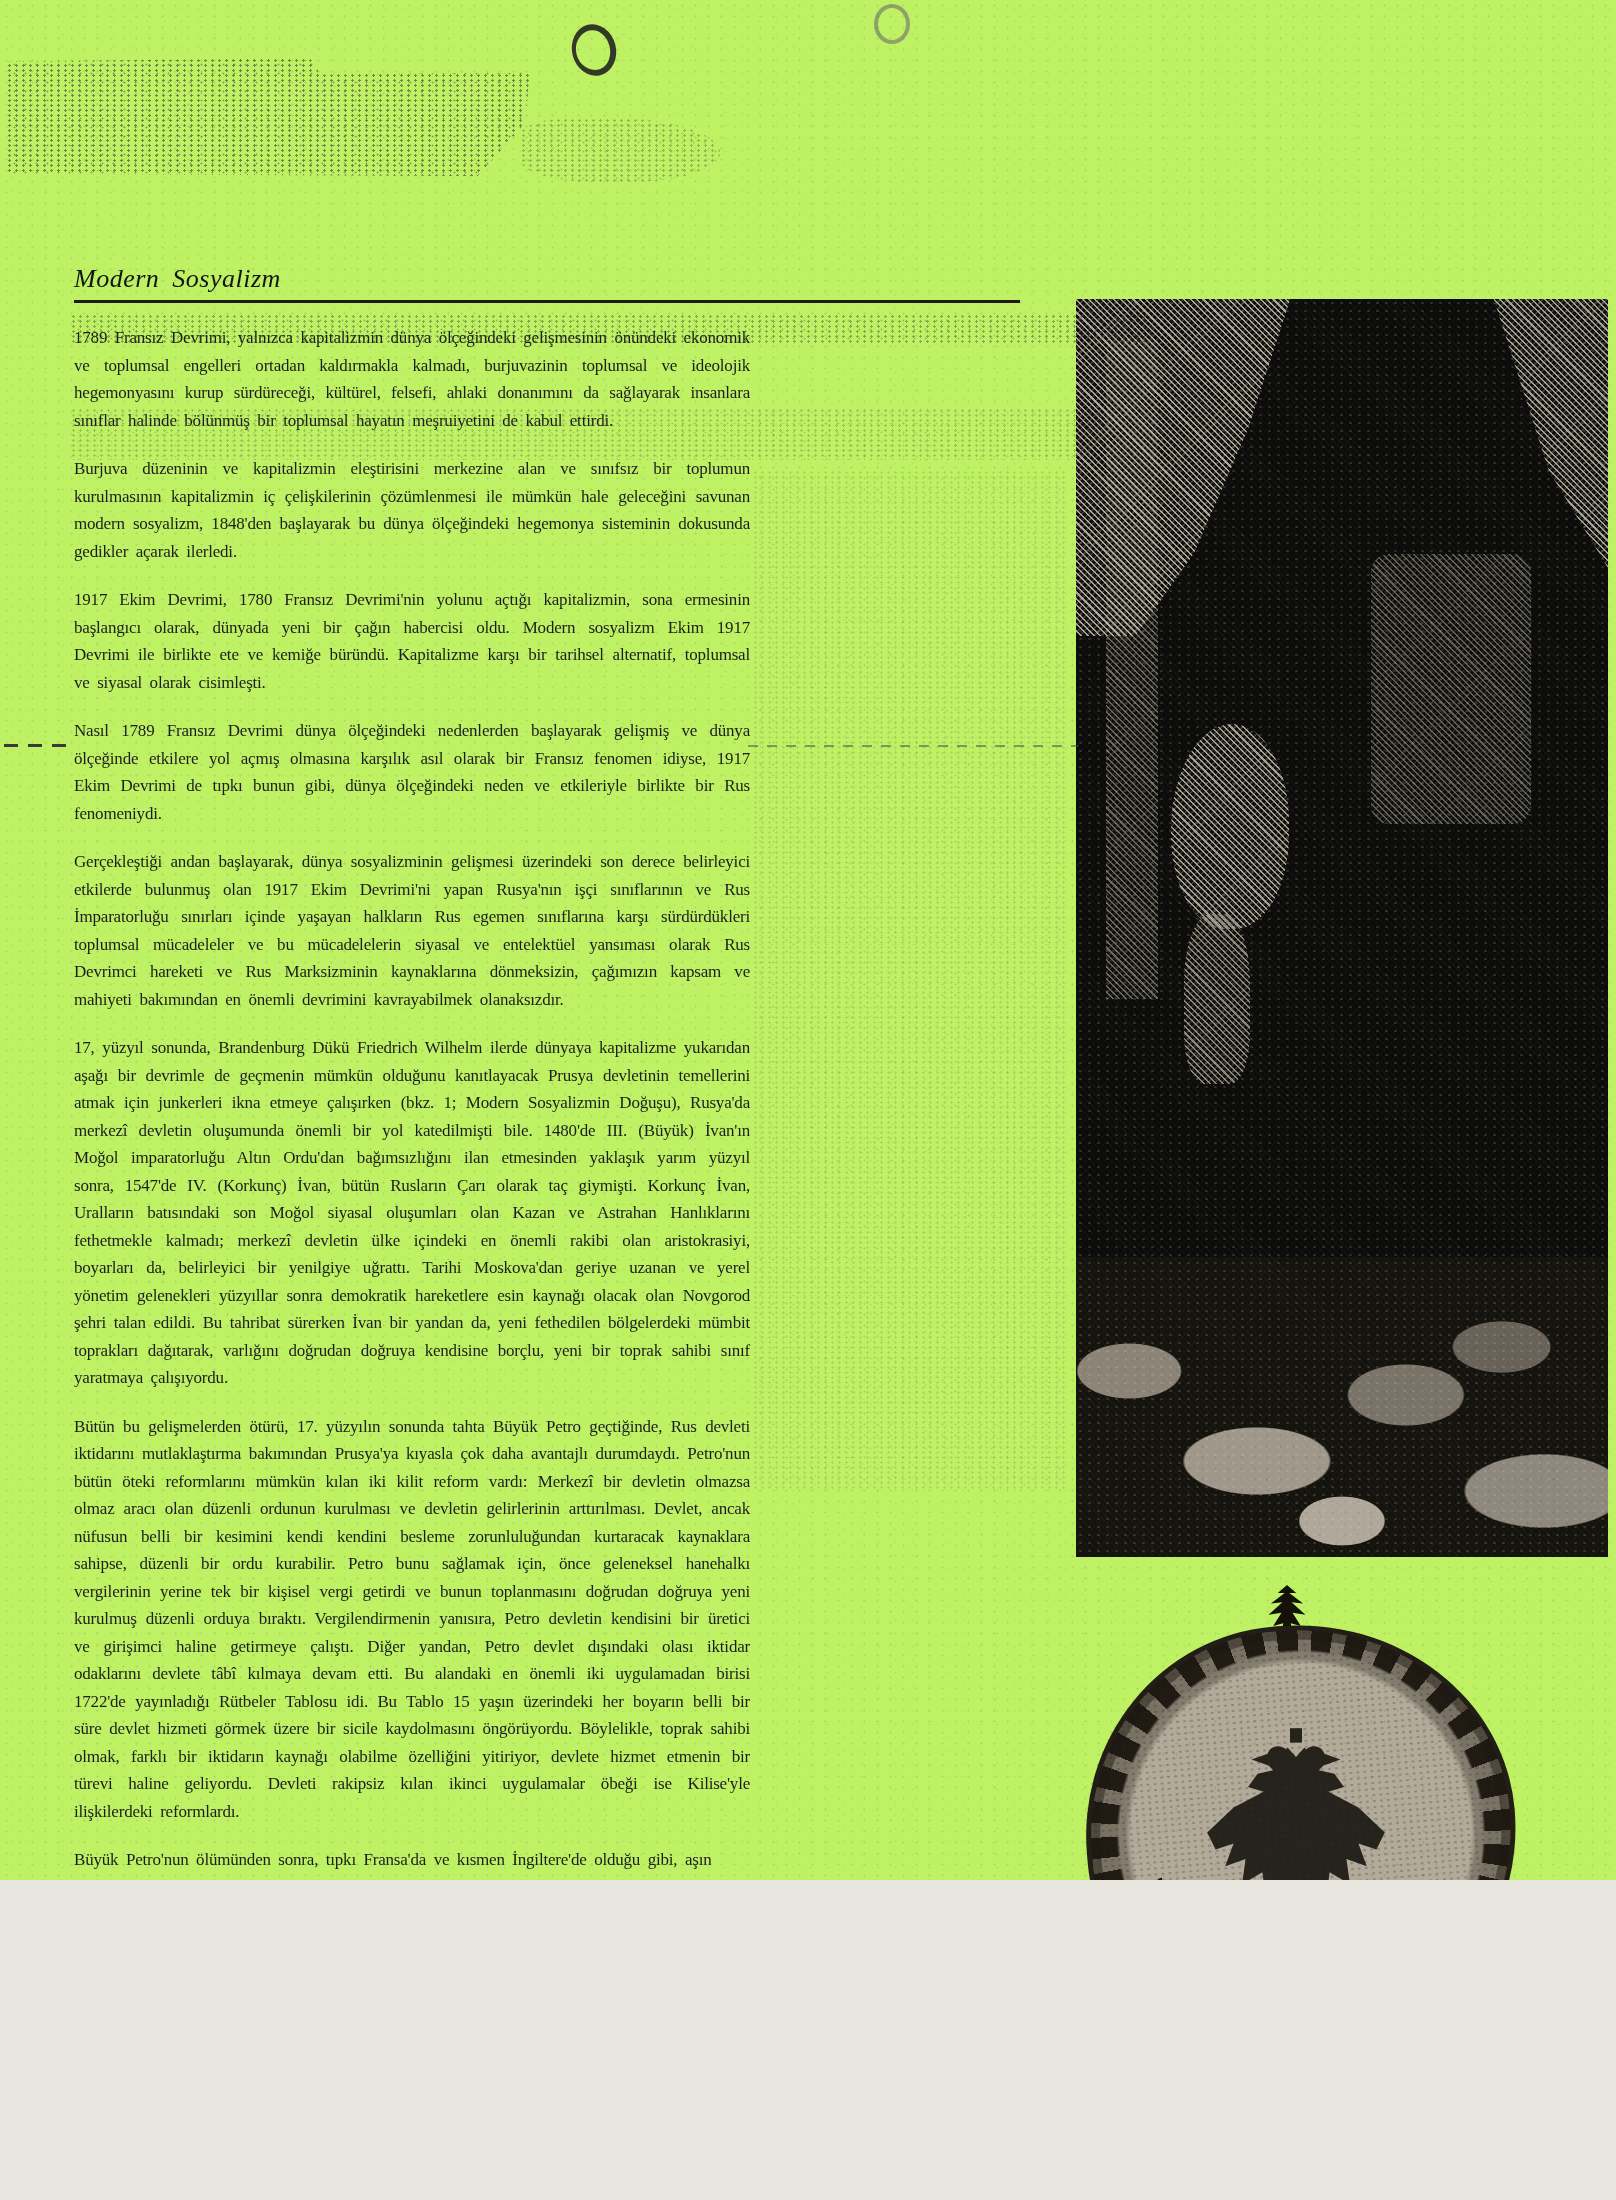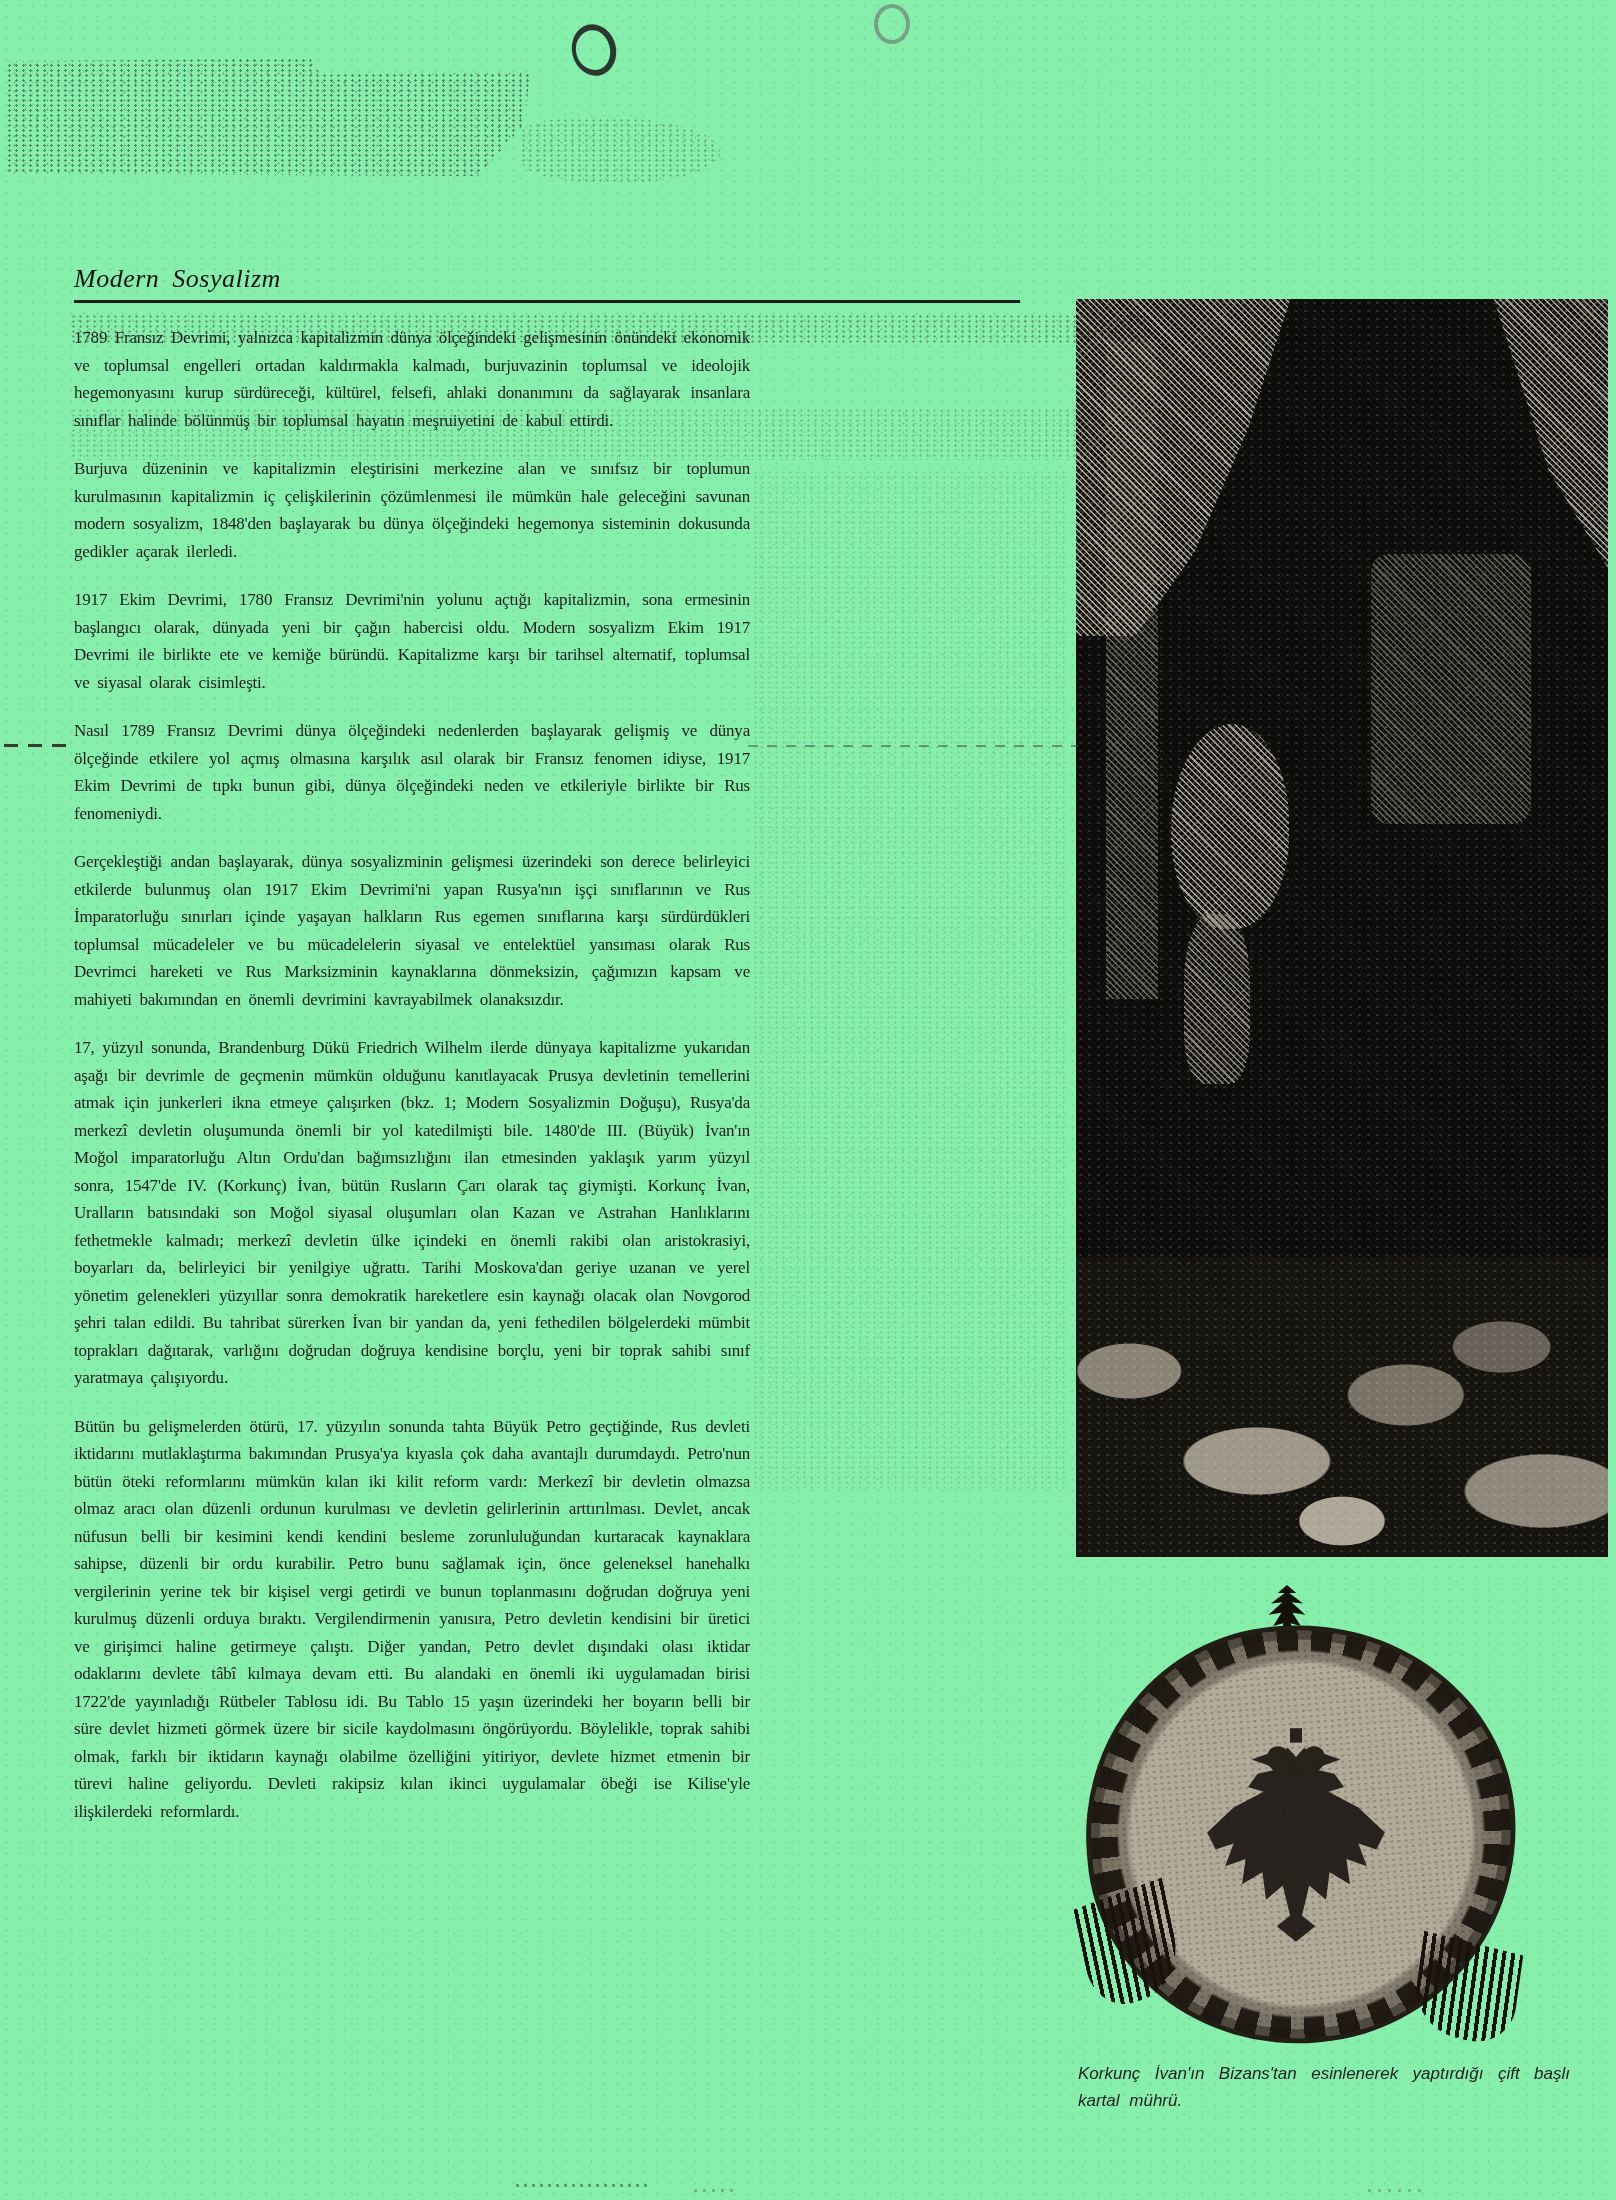--- a/index.html
+++ b/index.html
@@ -1,16 +1,16 @@
 <!DOCTYPE html>
 <html><head>
 <meta charset="utf-8">
 <style>
   html,body{margin:0;padding:0;background:#e8e6df;}
-  #page{position:relative;width:1616px;height:2200px;background:#86efac;overflow:hidden;
+  #page{position:relative;width:1616px;height:1880px;background:#bef264;overflow:hidden;
         font-family:"Liberation Serif",serif;color:#1b1b1b;}
 
   
   .col{position:absolute;left:74px;top:264px;width:676px;z-index:2;}
   .kicker{font-style:italic;font-size:26px;letter-spacing:.5px;word-spacing:6px;color:#141414;}
   .rule{margin-top:6px;height:3px;background:#1c1c1c;width:946px;}
   h1.title{font-size:45px;margin:15px 0 0;font-weight:700;word-spacing:22px;letter-spacing:.5px;color:#0f0f0f;}
   .lead{margin-top:15px;font-size:20px;line-height:32px;text-align:justify;word-spacing:4px;}
   p.body{margin:21px 0 0;font-size:17px;line-height:27.5px;text-align:justify;
          word-spacing:3.5px;letter-spacing:-.2px;color:#1d1d1d;}
@@ -122,20 +122,21 @@
 
     <p class="body">1789 Fransız Devrimi, yalnızca kapitalizmin dünya ölçeğindeki gelişmesinin önündeki ekonomik ve toplumsal engelleri ortadan kaldırmakla kalmadı, burjuvazinin toplumsal ve ideolojik hegemonyasını kurup sürdüreceği, kültürel, felsefi, ahlaki donanımını da sağlayarak insanlara sınıflar halinde bölünmüş bir toplumsal hayatın meşruiyetini de kabul ettirdi.</p>
     <p class="body">Burjuva düzeninin ve kapitalizmin eleştirisini merkezine alan ve sınıfsız bir toplumun kurulmasının kapitalizmin iç çelişkilerinin çözümlenmesi ile mümkün hale geleceğini savunan modern sosyalizm, 1848'den başlayarak bu dünya ölçeğindeki hegemonya sisteminin dokusunda gedikler açarak ilerledi.</p>
     <p class="body">1917 Ekim Devrimi, 1780 Fransız Devrimi'nin yolunu açtığı kapitalizmin, sona ermesinin başlangıcı olarak, dünyada yeni bir çağın habercisi oldu. Modern sosyalizm Ekim 1917 Devrimi ile birlikte ete ve kemiğe büründü. Kapitalizme karşı bir tarihsel alternatif, toplumsal ve siyasal olarak cisimleşti.</p>
     <p class="body">Nasıl 1789 Fransız Devrimi dünya ölçeğindeki nedenlerden başlayarak gelişmiş ve dünya ölçeğinde etkilere yol açmış olmasına karşılık asıl olarak bir Fransız fenomen idiyse, 1917 Ekim Devrimi de tıpkı bunun gibi, dünya ölçeğindeki neden ve etkileriyle birlikte bir Rus fenomeniydi.</p>
     <p class="body">Gerçekleştiği andan başlayarak, dünya sosyalizminin gelişmesi üzerindeki son derece belirleyici etkilerde bulunmuş olan 1917 Ekim Devrimi'ni yapan Rusya'nın işçi sınıflarının ve Rus İmparatorluğu sınırları içinde yaşayan halkların Rus egemen sınıflarına karşı sürdürdükleri toplumsal mücadeleler ve bu mücadelelerin siyasal ve entelektüel yansıması olarak Rus Devrimci hareketi ve Rus Marksizminin kaynaklarına dönmeksizin, çağımızın kapsam ve mahiyeti bakımından en önemli devrimini kavrayabilmek olanaksızdır.</p>
 
     <p class="body">17, yüzyıl sonunda, Brandenburg Dükü Friedrich Wilhelm ilerde dünyaya kapitalizme yukarıdan aşağı bir devrimle de geçmenin mümkün olduğunu kanıtlayacak Prusya devletinin temellerini atmak için junkerleri ikna etmeye çalışırken (bkz. 1; Modern Sosyalizmin Doğuşu), Rusya'da merkezî devletin oluşumunda önemli bir yol katedilmişti bile. 1480'de III. (Büyük) İvan'ın Moğol imparatorluğu Altın Ordu'dan bağımsızlığını ilan etmesinden yaklaşık yarım yüzyıl sonra, 1547'de IV. (Korkunç) İvan, bütün Rusların Çarı olarak taç giymişti. Korkunç İvan, Uralların batısındaki son Moğol siyasal oluşumları olan Kazan ve Astrahan Hanlıklarını fethetmekle kalmadı; merkezî devletin ülke içindeki en önemli rakibi olan aristokrasiyi, boyarları da, belirleyici bir yenilgiye uğrattı. Tarihi Moskova'dan geriye uzanan ve yerel yönetim gelenekleri yüzyıllar sonra demokratik hareketlere esin kaynağı olacak olan Novgorod şehri talan edildi. Bu tahribat sürerken İvan bir yandan da, yeni fethedilen bölgelerdeki mümbit toprakları dağıtarak, varlığını doğrudan doğruya kendisine borçlu, yeni bir toprak sahibi sınıf yaratmaya çalışıyordu.</p>
 
     <p class="body">Bütün bu gelişmelerden ötürü, 17. yüzyılın sonunda tahta Büyük Petro geçtiğinde, Rus devleti iktidarını mutlaklaştırma bakımından Prusya'ya kıyasla çok daha avantajlı durumdaydı. Petro'nun bütün öteki reformlarını mümkün kılan iki kilit reform vardı: Merkezî bir devletin olmazsa olmaz aracı olan düzenli ordunun kurulması ve devletin gelirlerinin arttırılması. Devlet, ancak nüfusun belli bir kesimini kendi kendini besleme zorunluluğundan kurtaracak kaynaklara sahipse, düzenli bir ordu kurabilir. Petro bunu sağlamak için, önce geleneksel hanehalkı vergilerinin yerine tek bir kişisel vergi getirdi ve bunun toplanmasını doğrudan doğruya yeni kurulmuş düzenli orduya bıraktı. Vergilendirmenin yanısıra, Petro devletin kendisini bir üretici ve girişimci haline getirmeye çalıştı. Diğer yandan, Petro devlet dışındaki olası iktidar odaklarını devlete tâbî kılmaya devam etti. Bu alandaki en önemli iki uygulamadan birisi 1722'de yayınladığı Rütbeler Tablosu idi. Bu Tablo 15 yaşın üzerindeki her boyarın belli bir süre devlet hizmeti görmek üzere bir sicile kaydolmasını öngörüyordu. Böylelikle, toprak sahibi olmak, farklı bir iktidarın kaynağı olabilme özelliğini yitiriyor, devlete hizmet etmenin bir türevi haline geliyordu. Devleti rakipsiz kılan ikinci uygulamalar öbeği ise Kilise'yle ilişkilerdeki reformlardı.</p>
+    <p class="body">Büyük Petro'nun ölümünden sonra, tıpkı Fransa'da ve kısmen İngiltere'de olduğu gibi, aşın</p>
 
   </div>
 
   <div class="photo">
     <div class="ht ph-tl"></div>
     <div class="ht ph-tr"></div>
     <div class="ht ph-strip"></div>
     <div class="ht ph-fig"></div>
     <div class="ht ph-fig2"></div>
     <div class="ht ph-mid"></div>

